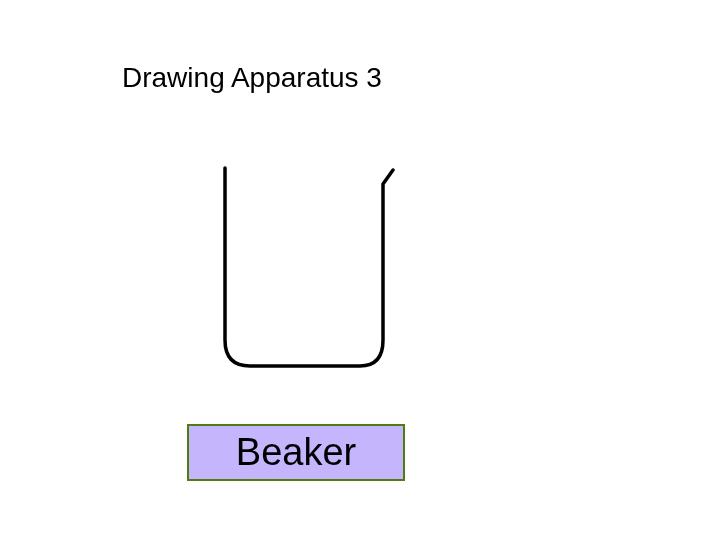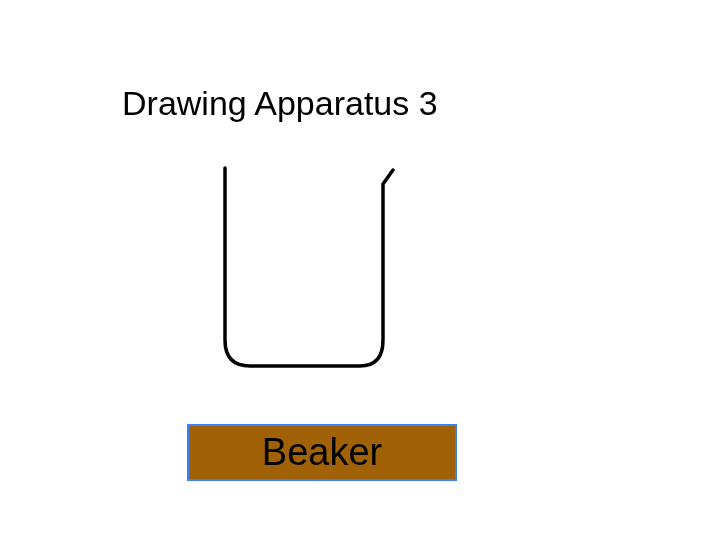--- a/index.html
+++ b/index.html
@@ -1,19 +1,19 @@
 <!DOCTYPE html>
 <html><head>
 <meta charset="utf-8">
 <style>
   html, body { margin: 0; padding: 0; background: #ffffff; }
   body { width: 728px; height: 546px; position: relative; overflow: hidden; font-family: "Liberation Sans", sans-serif; }
-  .title { position: absolute; left: 122px; top: 56px; font-size: 34px; color: #000; white-space: nowrap; line-height: 44px; margin-top: 25px; }
+  .title { position: absolute; left: 122px; top: 56px; font-size: 28px; color: #000; white-space: nowrap; line-height: 44px; }
   .beaker-svg { position: absolute; left: 0; top: 0; }
-  .label-box { position: absolute; left: 187px; top: 424px; width: 270px; height: 57px; background: #a16207; border: 2px solid #3b82f6; box-sizing: border-box; display: flex; align-items: center; justify-content: center; font-size: 38px; color: #000; }
+  .label-box { position: absolute; left: 187px; top: 424px; width: 218px; height: 57px; background: #c4b5fd; border: 2px solid #4d7c0f; box-sizing: border-box; display: flex; align-items: center; justify-content: center; font-size: 38px; color: #000; }
 </style>
 </head>
 <body>
 
 <div class="title">Drawing Apparatus 3</div>
 
 <svg class="beaker-svg" width="728" height="546" viewBox="0 0 728 546">
   <path d="M225 168 L225 340 Q225 366 250 366 L360 366 Q383 366 383 340 L383 184 L393 170" fill="none" stroke="#000" stroke-width="3.5" stroke-linecap="round" stroke-linejoin="round"></path>
 </svg>
 

